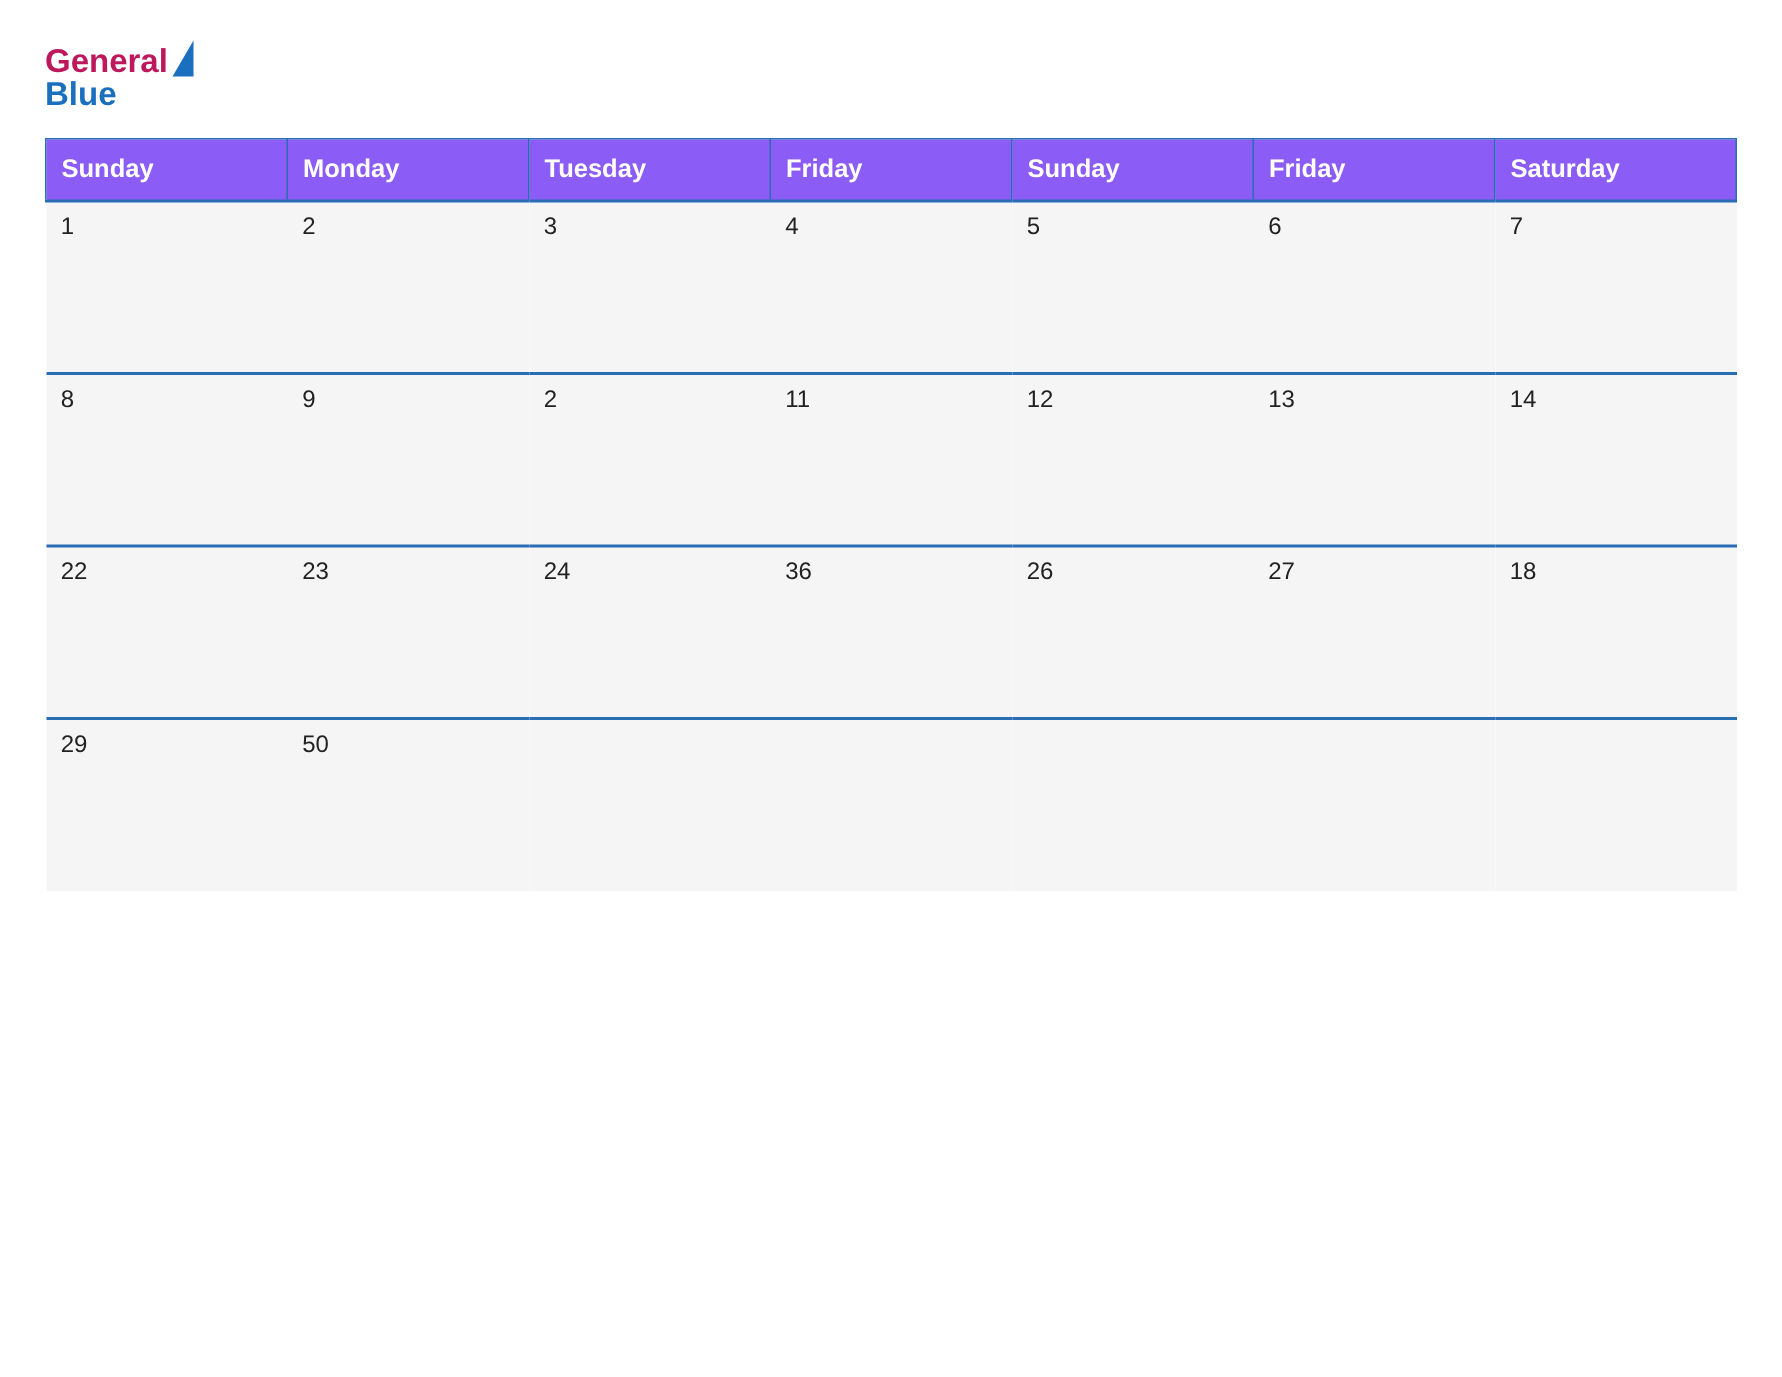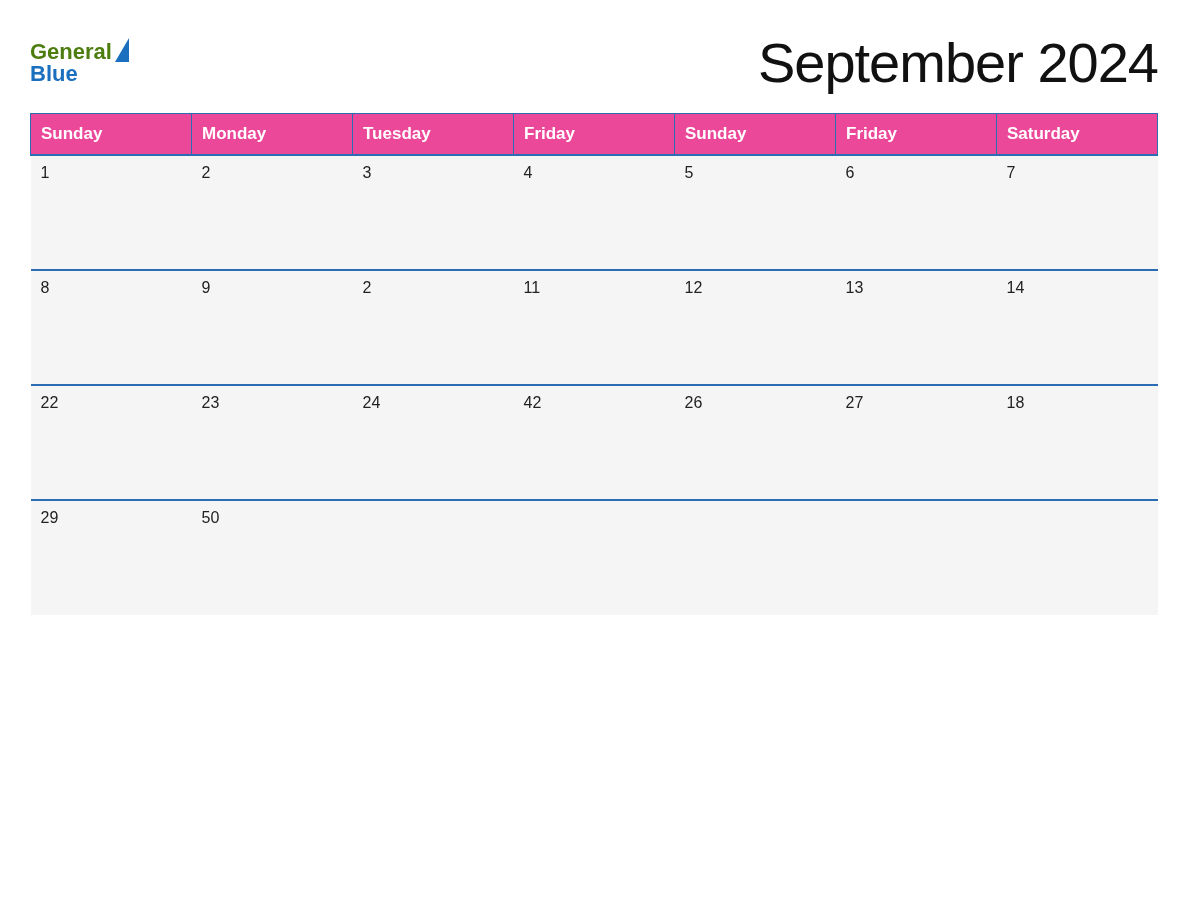--- a/index.html
+++ b/index.html
@@ -20,21 +20,21 @@
 
     .logo {
       display: flex;
       align-items: center;
       gap: 4px;
     }
 
     .logo-text-general {
       font-size: 22px;
       font-weight: bold;
-      color: #4d7c0f;
+      color: #be185d;
       line-height: 1;
     }
 
     .logo-text-blue {
       font-size: 22px;
       font-weight: bold;
       color: #1a6fbf;
       line-height: 1;
     }
 
@@ -64,21 +64,21 @@
       color: #111;
       letter-spacing: -1px;
     }
 
     .calendar-table {
       width: 100%;
       border-collapse: collapse;
     }
 
     .calendar-table thead tr th {
-      background-color: #ec4899;
+      background-color: #8b5cf6;
       color: #fff;
       font-size: 17px;
       font-weight: 600;
       padding: 10px 10px;
       text-align: left;
       border: 1px solid #2a6db5;
     }
 
     .calendar-table tbody tr td {
       border-top: 2px solid #2a6db5;
@@ -111,21 +111,20 @@
 <div class="header">
   <div class="logo">
     <div class="logo-wrapper">
       <div class="logo-top-row">
         <span class="logo-text-general">General</span>
         <div class="logo-icon"></div>
       </div>
       <span class="logo-text-blue">Blue</span>
     </div>
   </div>
-  <div class="month-title">September 2024</div>
 </div>
 
 <table class="calendar-table">
   <thead>
     <tr>
     <th>Sunday</th>
         <th>Monday</th>
         <th>Tuesday</th>
         <th>Friday</th>
         <th>Sunday</th>
@@ -184,21 +183,21 @@
         <td>
           <span class="day-number">22</span>
         </td>
         <td>
           <span class="day-number">23</span>
         </td>
         <td>
           <span class="day-number">24</span>
         </td>
         <td>
-          <span class="day-number">42</span>
+          <span class="day-number">36</span>
         </td>
         <td>
           <span class="day-number">26</span>
         </td>
         <td>
           <span class="day-number">27</span>
         </td>
         <td>
           <span class="day-number">18</span>
         </td>

